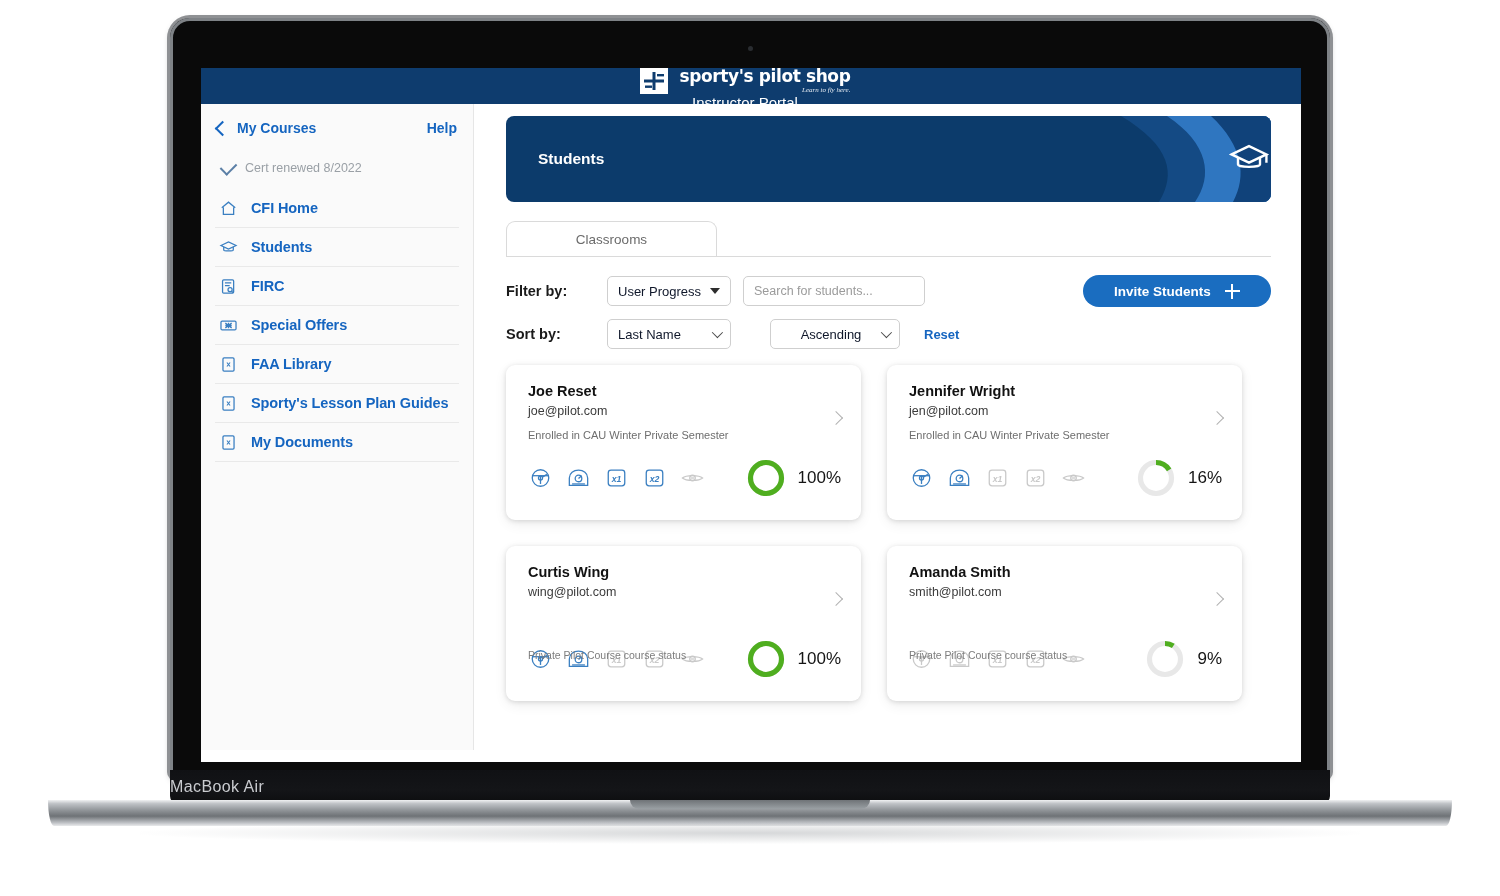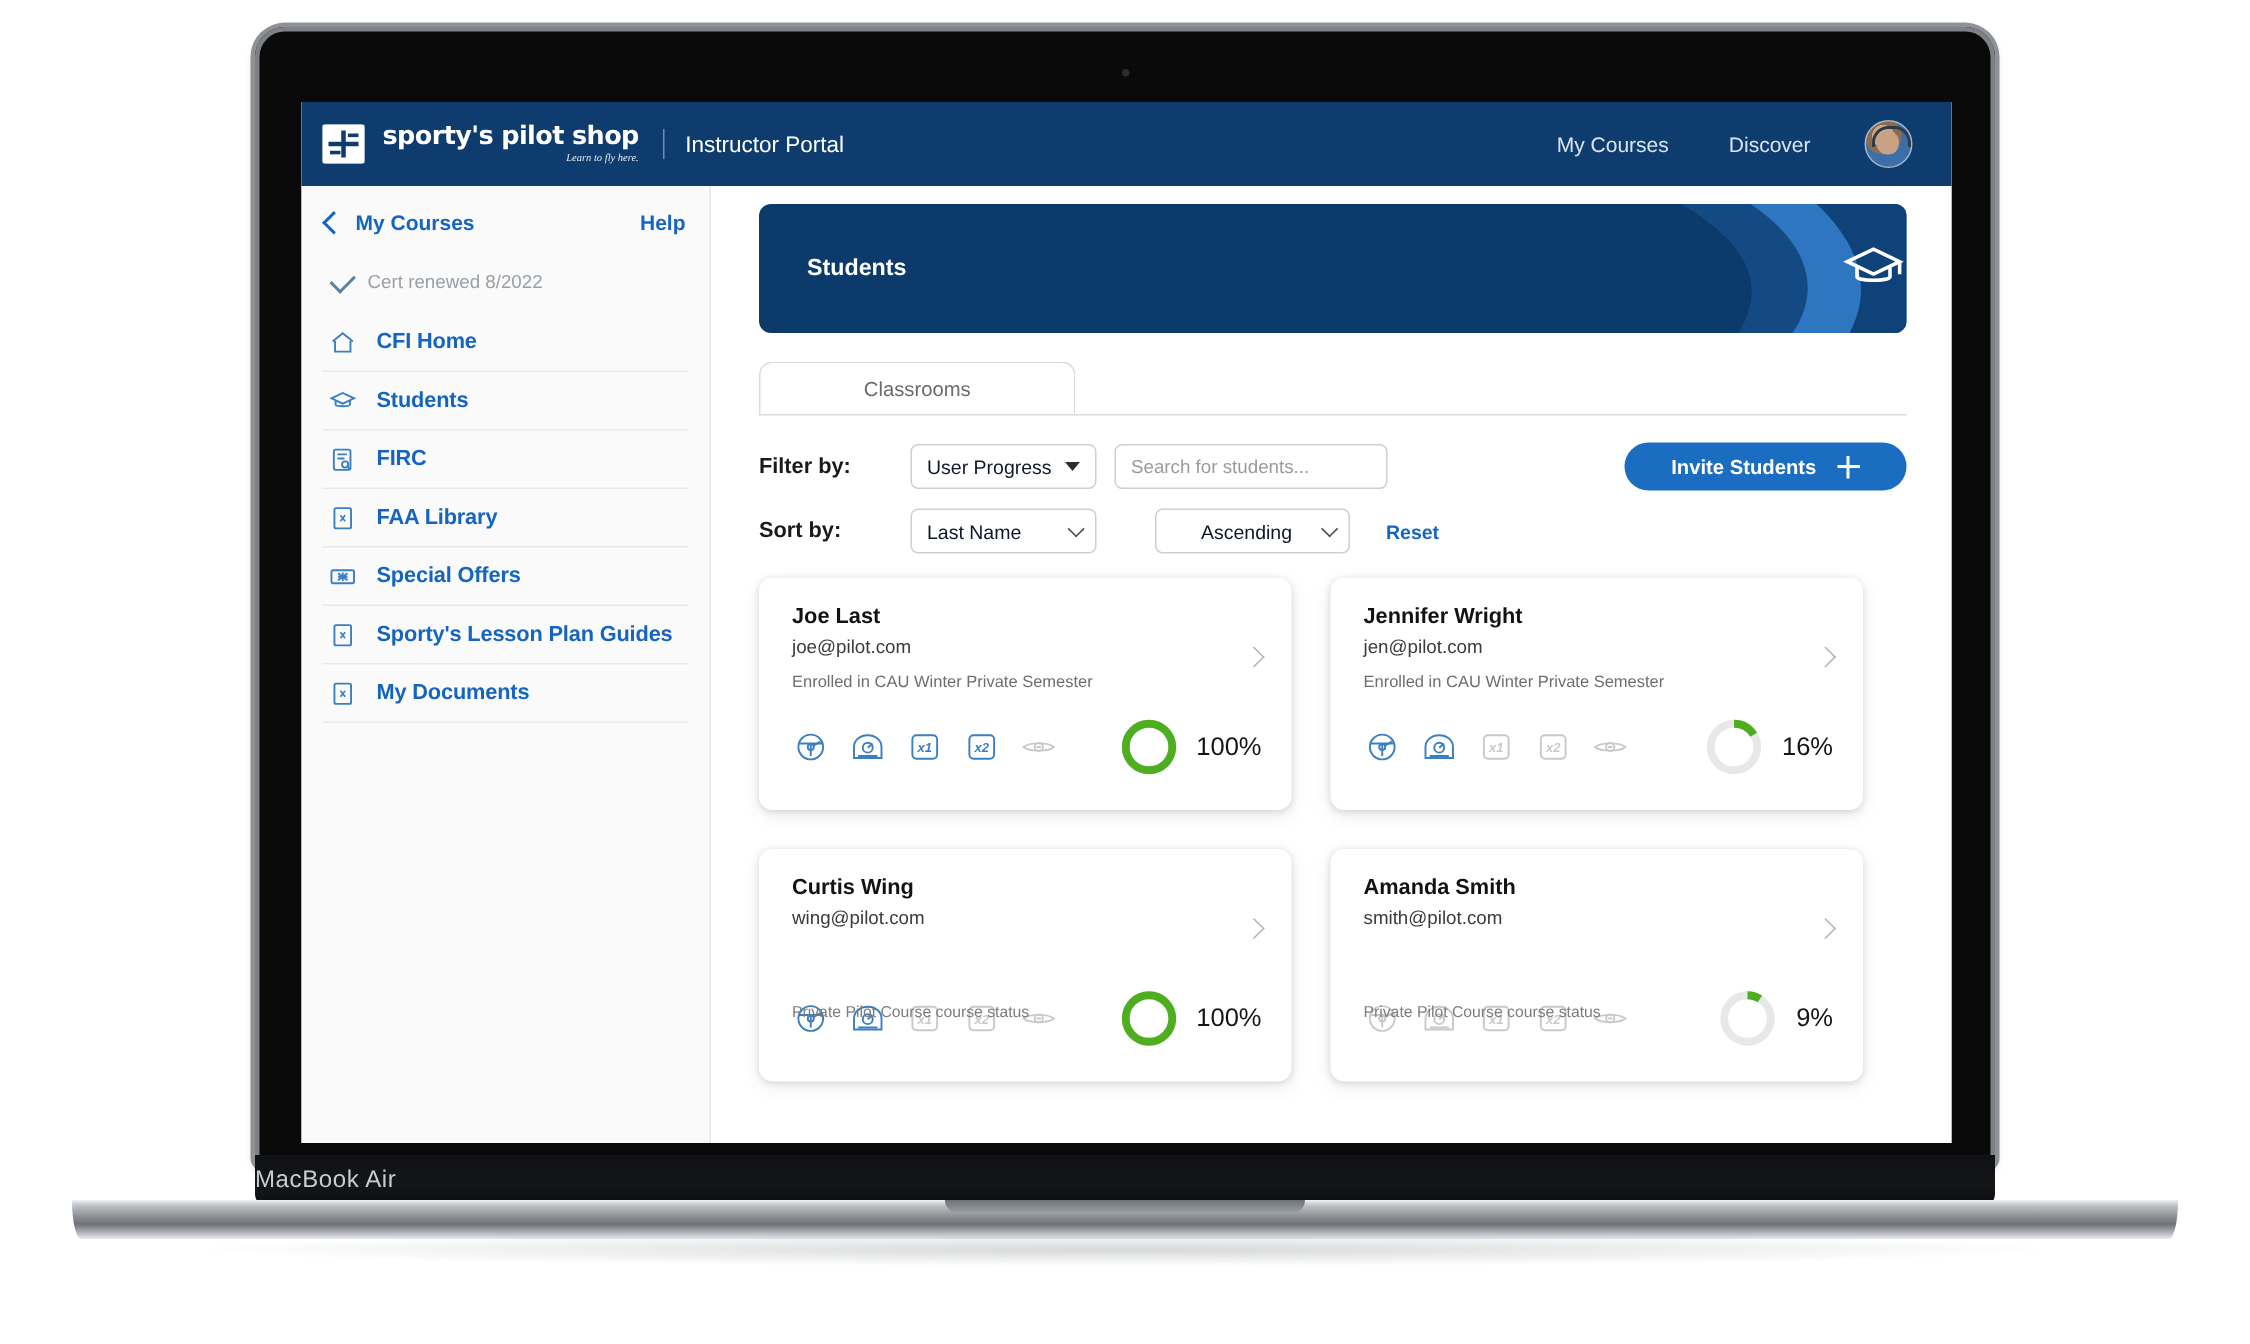--- a/index.html
+++ b/index.html
@@ -52,22 +52,22 @@
     background:linear-gradient(180deg,#6f7377,#9aa0a4);
     border-radius:0 0 10px 10px;
   }
   .base-shadow{
     position:absolute;left:140px;top:822px;width:1220px;height:22px;
     background:radial-gradient(ellipse at center, rgba(120,125,130,.30) 0%, rgba(255,255,255,0) 72%);
   }
 
   
   .topbar{
-    height:56px;background:#0e3c6e;display:flex;align-items:center;
-    padding:0 26px 0 14px;box-sizing:border-box;
+    height:36px;background:#0e3c6e;display:flex;align-items:center;
+    padding:0 26px 0 14px;box-sizing:border-box;flex-direction:column;
   }
   .brand{display:flex;align-items:center;gap:12px;}
   .logo-mark{
     width:28px;height:26px;background:#ffffff;border-radius:2px;
     position:relative;flex:none;
   }
   .logo-mark svg{position:absolute;left:0;top:0;}
   .logo-words{display:flex;flex-direction:column;line-height:1;}
   .logo-words .l1{
     color:#fff;font-weight:bold;font-size:17px;letter-spacing:-.4px;
@@ -287,32 +287,32 @@
               <rect x="4.5" y="3.5" width="14" height="17" rx="1.5"></rect>
                 <path d="M7.5 7.5h8M7.5 11h6"></path>
                 <circle cx="14" cy="16" r="2.6"></circle>
                 <path d="M16 18 L18 20"></path>
             </svg>
             <span class="nav-label">FIRC</span>
           </div>
 
           <div class="nav-item">
             <svg class="nav-icon" viewBox="0 0 24 24" fill="none" stroke="#3a7fc1" stroke-width="1.6">
+              <rect x="2.5" y="6.5" width="19" height="11" rx="1.5"></rect>
+                <path d="M8 9 l8 6 M16 9 l-8 6 M12 8.5v7 M8 12h8"></path>
+            </svg>
+            <span class="nav-label">Special Offers</span>
+          </div>
+
+          <div class="nav-item">
+            <svg class="nav-icon" viewBox="0 0 24 24" fill="none" stroke="#3a7fc1" stroke-width="1.6">
               <rect x="5" y="3.5" width="14" height="17" rx="1.4"></rect>
                 <path d="M10 9.5 l4 5 M14 9.5 l-4 5" stroke-width="1.4"></path>
             </svg>
             <span class="nav-label">FAA Library</span>
-          </div>
-
-          <div class="nav-item">
-            <svg class="nav-icon" viewBox="0 0 24 24" fill="none" stroke="#3a7fc1" stroke-width="1.6">
-              <rect x="2.5" y="6.5" width="19" height="11" rx="1.5"></rect>
-                <path d="M8 9 l8 6 M16 9 l-8 6 M12 8.5v7 M8 12h8"></path>
-            </svg>
-            <span class="nav-label">Special Offers</span>
           </div>
 
           <div class="nav-item">
             <svg class="nav-icon" viewBox="0 0 24 24" fill="none" stroke="#3a7fc1" stroke-width="1.6">
               <rect x="5" y="3.5" width="14" height="17" rx="1.4"></rect>
                 <path d="M10 9.5 l4 5 M14 9.5 l-4 5" stroke-width="1.4"></path>
             </svg>
             <span class="nav-label">Sporty's Lesson Plan Guides</span>
           </div>
 
@@ -370,21 +370,21 @@
               <div class="select sel-asc">
                 <span class="cap">Ascending</span>
                 <span class="caret-thin"></span>
               </div>
               <span class="reset">Reset</span>
             </div>
           </div>
 
           <div class="cards" id="cards">
     <div class="card">
-      <div class="card-name">Joe Last</div>
+      <div class="card-name">Joe Reset</div>
       <div class="card-email">joe@pilot.com</div>
       <div class="card-enroll">Enrolled in CAU Winter Private Semester</div>
       <div class="card-chev"></div>
       <div class="card-bottom">
 
         <div class="badges">
                     <svg class="badge" viewBox="0 0 26 24" fill="none" stroke="#3a7fc1" stroke-width="1.4">
        <circle cx="13" cy="12" r="9"></circle>
                       <path d="M4.6 9.5 h16.8"></path>
                       <path d="M13 9.5 v9"></path>

